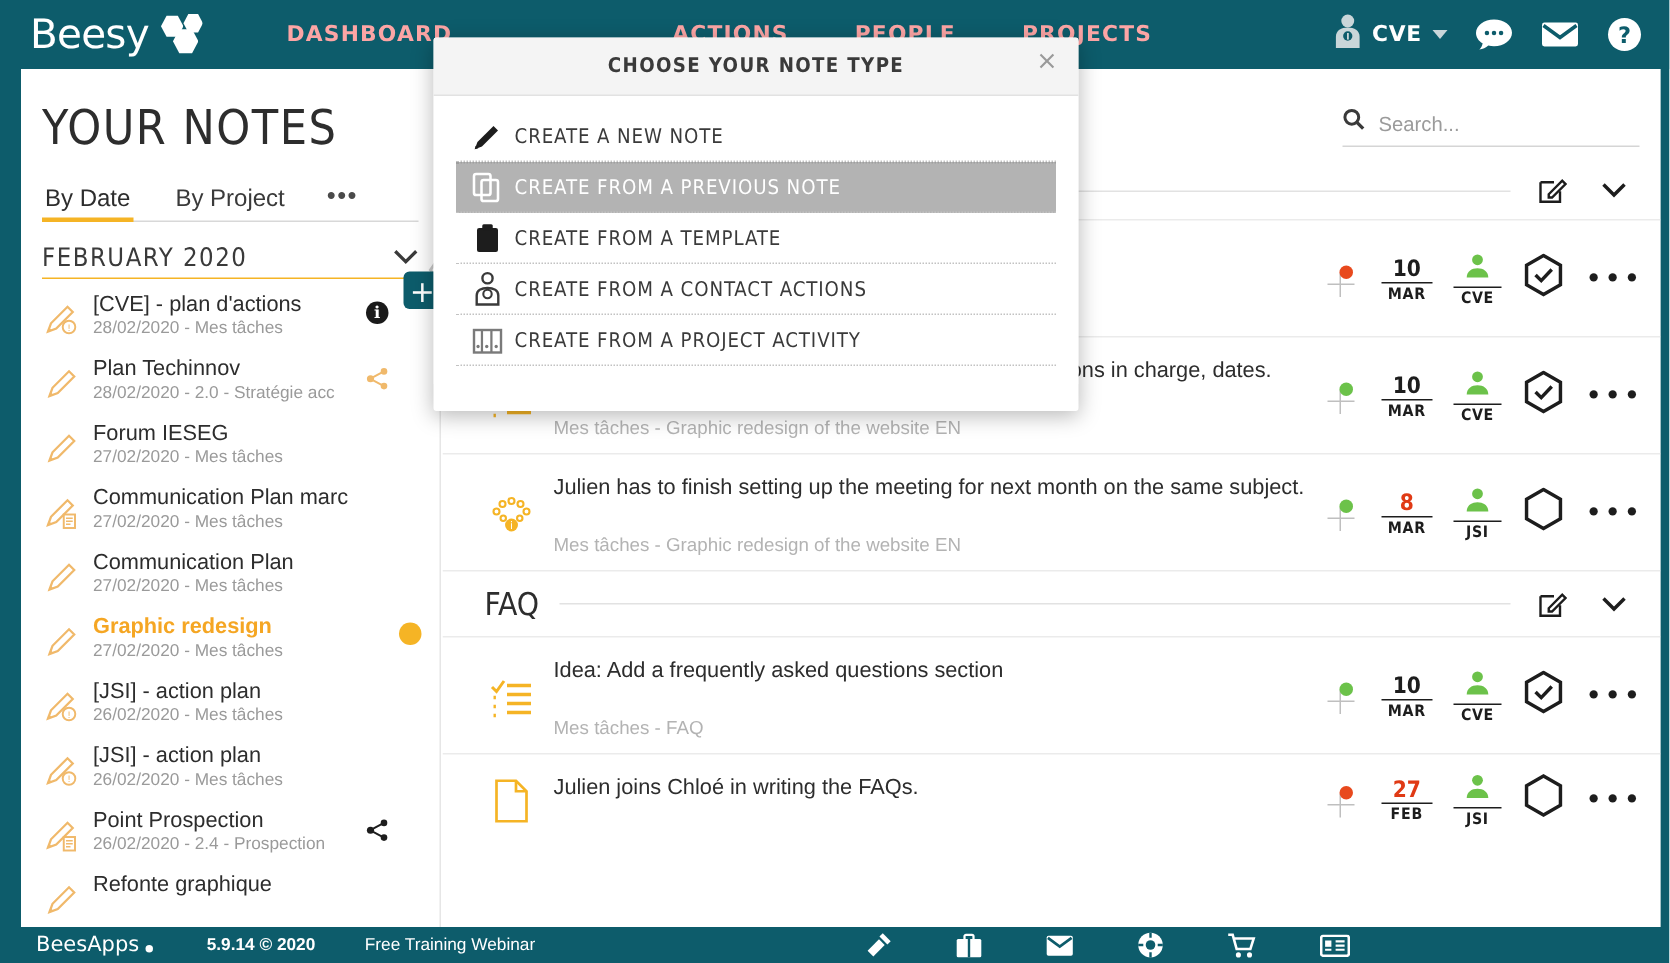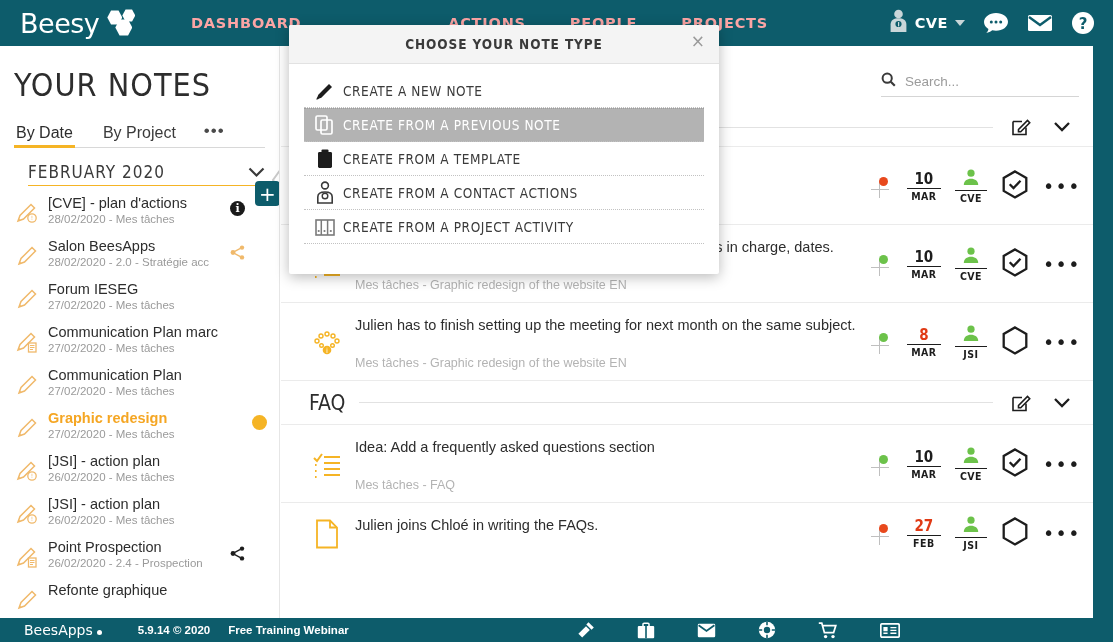--- a/index.html
+++ b/index.html
@@ -78,21 +78,21 @@
     width: 0; height: 0;
     border-left: 5px solid transparent;
     border-right: 5px solid transparent;
     border-top: 6px solid #c9d6d9;
   }
   .navicon { cursor: pointer; display: flex; align-items: center; }
 
   
   .page {
     position: absolute;
-    top: 46px; left: 0;
+    top: 46px; left: 14px;
     width: 1093px; height: 572px;
     background: #ffffff;
     overflow: hidden;
   }
 
   
   .sidebar {
     position: absolute; top: 0; left: 0;
     width: 280px; height: 572px;
     background: #ffffff;
@@ -140,21 +140,21 @@
     font-family: "DejaVu Sans", sans-serif;
   }
   .collapse-handle {
     position: absolute; left: 271px; top: 112px;
     width: 18px; height: 44px;
     z-index: 6; cursor: pointer;
   }
   .collapse-handle svg { display:block; }
 
   .monthhdr {
-    margin: 14px 14px 0 28px;
+    margin: 14px 14px 0 14px;
     display: flex; align-items: center; justify-content: space-between;
     border-bottom: 1.5px solid #f5b425;
     padding-bottom: 3px;
   }
   .month-label {
     font-size: 17px; color: #3a3a3a; letter-spacing: 1px;
     font-family: "DejaVu Sans Condensed", "Liberation Sans Narrow", "Liberation Sans", sans-serif;
   }
   .chev { color: #3a3a3a; font-size: 15px; cursor: pointer; }
 
@@ -318,21 +318,21 @@
     position: absolute; left: 0; bottom: 0;
     width: 936px; height: 24px;
     background: #0d5c6b;
     display: flex; align-items: center;
     z-index: 50;
   }
   .f-brand { display: flex; align-items: center; margin-left: 24px; }
   .f-brand-text { color: #fff; font-size: 14px; font-family: "DejaVu Sans", sans-serif; }
   .f-dot { width: 5px; height: 5px; border-radius: 50%; background: #fff; margin-left: 4px; margin-top: 5px; }
   .f-ver { color: #fff; font-size: 11.5px; margin-left: 36px; font-weight: bold; }
-  .f-lnk { color: #fff; font-size: 11.5px; margin-left: 18px; font-weight: bold; cursor: pointer; }
+  .f-lnk { color: #fff; font-size: 11.5px; margin-left: 33px; font-weight: normal; cursor: pointer; }
   .f-icons { margin-left: auto; display: flex; align-items: center; gap: 42px; margin-right: 36px; }
   .f-ic { cursor: pointer; display: flex; align-items: center; }
 </style>
 </head>
 <body>
 
 <div id="app">
 
   <div class="topnav">
     <div class="brand">
@@ -425,21 +425,21 @@
         </div>
 
         <div class="noteitem">
           <span class="note-ic">
             <svg width="26" height="26" viewBox="0 0 26 26">
                 <path d="M4 22l2-5.5L17 5.5l3.5 3.5L9.5 20z" fill="none" stroke="#f0b96b" stroke-width="1.5"></path>
                 <path d="M4 22l2.6-.7-1.9-1.9z" fill="#f0b96b"></path>
               </svg>
           </span>
           <span class="note-body">
-            <span class="note-title" style="display:block">Salon BeesApps</span>
+            <span class="note-title" style="display:block">Plan Techinnov</span>
             <span class="note-sub" style="display:block">28/02/2020  -  2.0 - Stratégie acc</span>
           </span>
           <span class="share-ic">
             <svg width="15" height="15" viewBox="0 0 15 15">
                 <circle cx="12" cy="2.6" r="2.2" fill="#f0b96b"></circle>
                 <circle cx="12" cy="12.4" r="2.2" fill="#f0b96b"></circle>
                 <circle cx="3" cy="7.5" r="2.4" fill="#f0b96b"></circle>
                 <path d="M4.8 6.4l5.6-3M4.8 8.6l5.6 3" stroke="#f0b96b" stroke-width="1.3"></path>
               </svg>
           </span>

